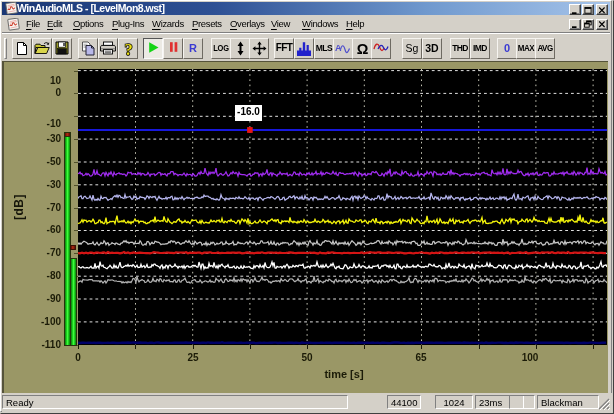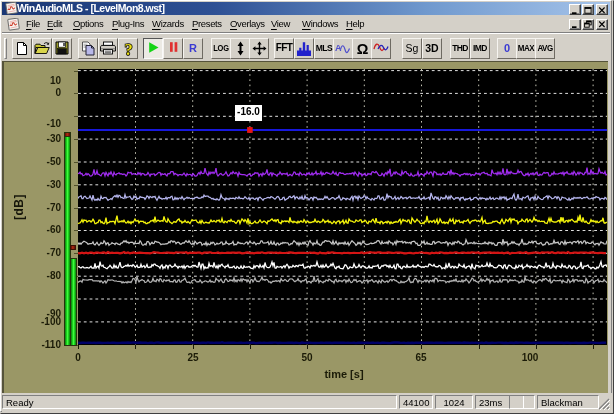--- a/index.html
+++ b/index.html
@@ -272,21 +272,21 @@
 <div class="ylab" style="top:179px">-30</div>
 <div style="position:absolute;left:74px;top:185px;width:4px;height:1px;background:#50502a"></div>
 <div class="ylab" style="top:202px">-70</div>
 <div style="position:absolute;left:74px;top:208px;width:4px;height:1px;background:#50502a"></div>
 <div class="ylab" style="top:224px">-60</div>
 <div style="position:absolute;left:74px;top:230px;width:4px;height:1px;background:#50502a"></div>
 <div class="ylab" style="top:247px">-70</div>
 <div style="position:absolute;left:74px;top:253px;width:4px;height:1px;background:#50502a"></div>
 <div class="ylab" style="top:270px">-80</div>
 <div style="position:absolute;left:74px;top:276px;width:4px;height:1px;background:#50502a"></div>
-<div class="ylab" style="top:308px">-90</div>
+<div class="ylab" style="top:293px">-90</div>
 <div style="position:absolute;left:74px;top:299px;width:4px;height:1px;background:#50502a"></div>
 <div class="ylab" style="top:316px">-100</div>
 <div style="position:absolute;left:74px;top:322px;width:4px;height:1px;background:#50502a"></div>
 <div class="ylab" style="top:339px">-110</div>
 <div style="position:absolute;left:74px;top:345px;width:4px;height:1px;background:#50502a"></div>
 <div style="position:absolute;left:78px;top:345px;width:1px;height:4px;background:#1a1a08"></div>
 <div style="position:absolute;left:135px;top:345px;width:1px;height:4px;background:#1a1a08"></div>
 <div style="position:absolute;left:193px;top:345px;width:1px;height:4px;background:#1a1a08"></div>
 <div style="position:absolute;left:250px;top:345px;width:1px;height:4px;background:#1a1a08"></div>
 <div style="position:absolute;left:307px;top:345px;width:1px;height:4px;background:#1a1a08"></div>
@@ -304,22 +304,22 @@
  <div style="position:absolute;left:0px;top:0px;transform:rotate(-90deg);font-size:12px;font-weight:bold;color:#15150a;width:33px;height:14px;line-height:14px;text-align:center;letter-spacing:0.5px">[dB]</div>
 </div>
 <div class="xlab" style="left:322px;top:368px;width:44px;font-size:11px">time [s]</div>
 <div style="position:absolute;left:63.5px;top:131.5px;width:7px;height:214px;border:1px solid #26330e;background:linear-gradient(90deg,#0c7a0c 0%,#17c317 25%,#3dfc3d 50%,#17c317 75%,#0c7a0c 100%)"></div>
 <div style="position:absolute;left:63.5px;top:131.5px;width:7px;height:5px;border:1px solid #26330e;background:linear-gradient(90deg,#5c0808 0%,#b23010 45%,#5c0808 100%)"></div>
 <div style="position:absolute;left:69.5px;top:257.5px;width:7px;height:88px;border:1px solid #26330e;background:linear-gradient(90deg,#0c7a0c 0%,#17c317 25%,#3dfc3d 50%,#17c317 78%,#0c7a0c 100%)"></div>
 <div style="position:absolute;left:70px;top:245px;width:6px;height:4.5px;border:1px solid #3a1202;background:linear-gradient(90deg,#5c0808 0%,#b23010 45%,#5c0808 100%)"></div>
 <div style="position:absolute;left:235px;top:105px;width:27px;height:16px;background:#fff;color:#000;font-size:10px;font-weight:bold;text-align:center;line-height:14px">-16.0</div>
 
 <div class="sbar">
- <div class="pane" style="left:0px;width:395px">Ready</div>
- <div class="pane" style="left:397px;width:34px">44100</div>
+ <div class="pane" style="left:0px;width:346px">Ready</div>
+ <div class="pane" style="left:385px;width:34px">44100</div>
  <div class="pane" style="left:433px;width:38px;text-align:center">1024</div>
  <div class="pane" style="left:473px;width:49px">23ms</div>
  <div class="pane" style="left:507px;width:26px"></div>
  <div class="pane" style="left:535px;width:62px">Blackman</div>
  <svg style="position:absolute;right:2px;bottom:2px" width="12" height="12" viewBox="0 0 12 12">
   <path d="M11 1 L1 11 M11 5 L5 11 M11 9 L9 11" stroke="#808080" stroke-width="1.2"></path>
   <path d="M12 2 L2 12 M12 6 L6 12 M12 10 L10 12" stroke="#fff" stroke-width="1"></path>
  </svg>
 </div>
 

